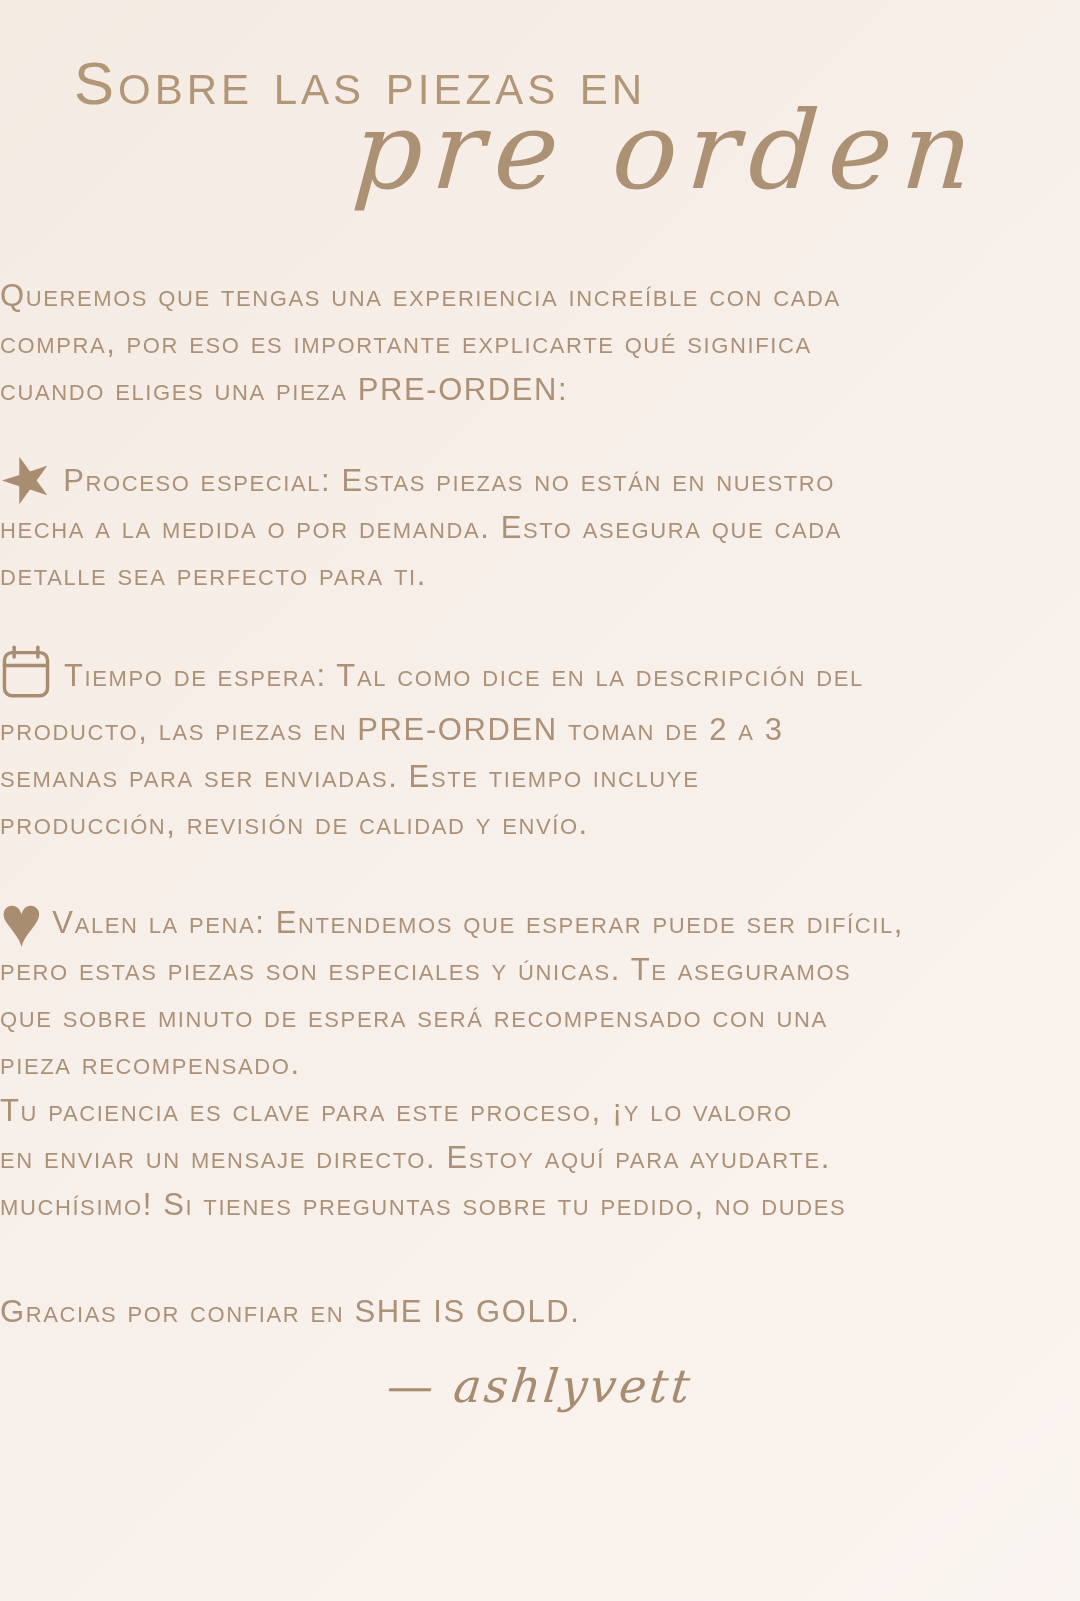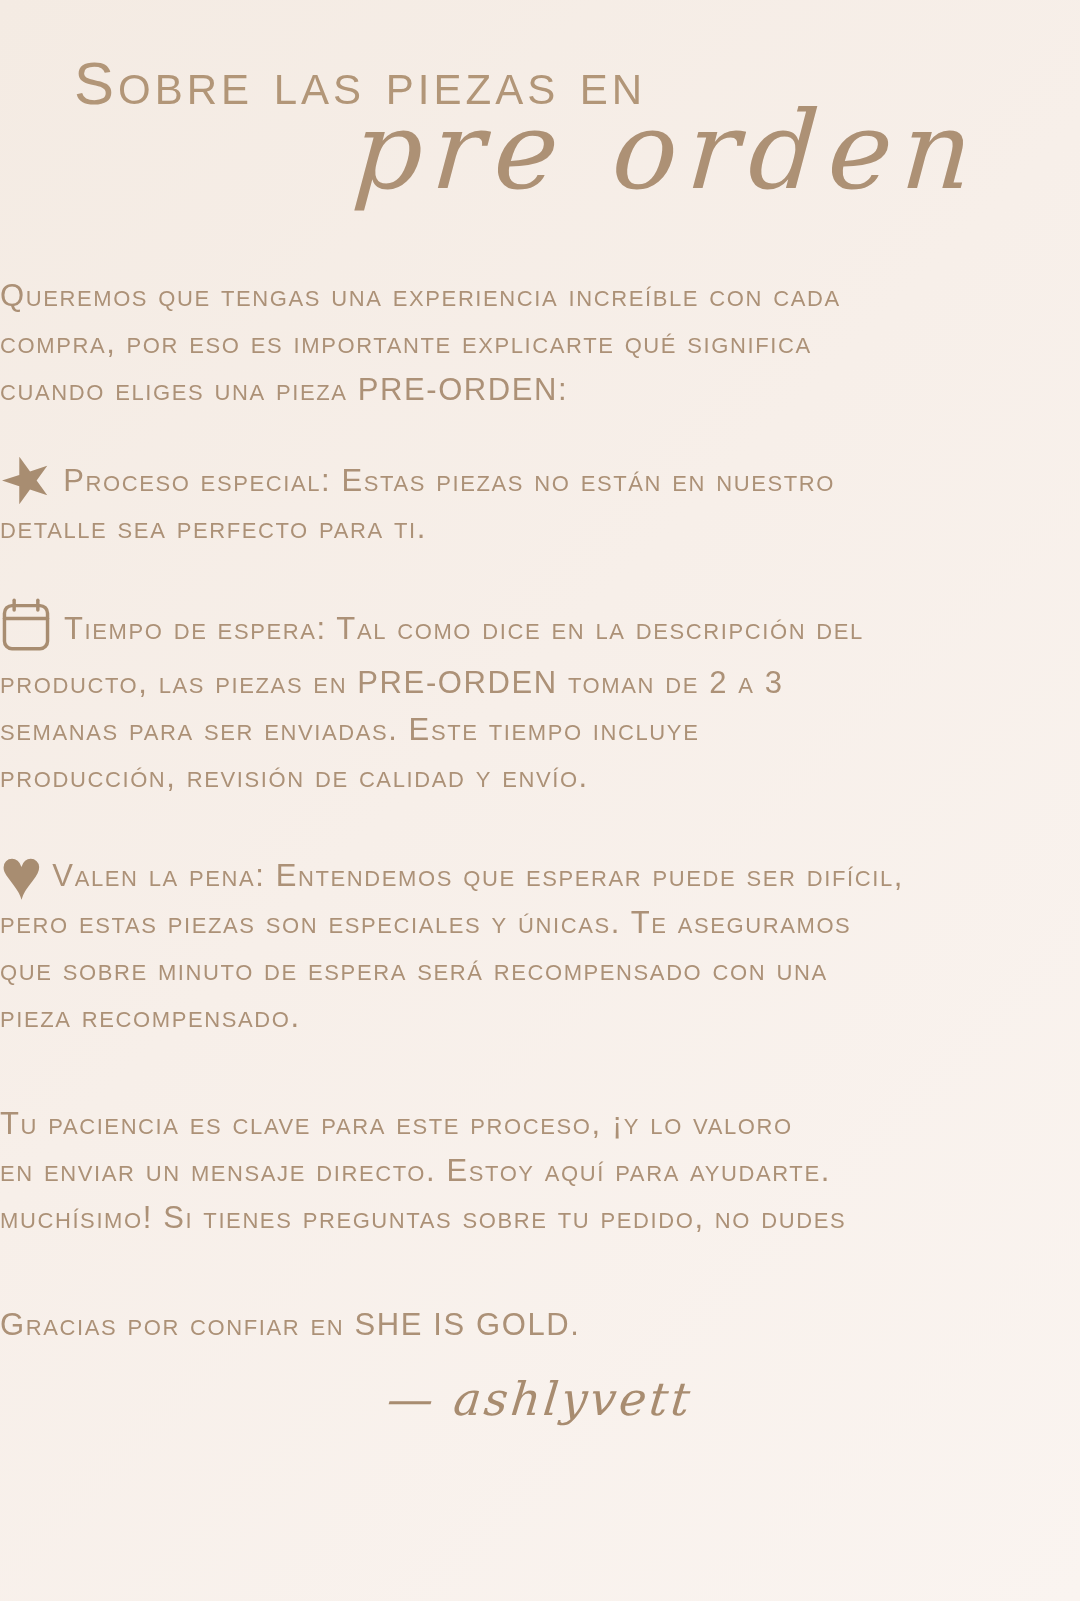--- a/index.html
+++ b/index.html
@@ -51,21 +51,21 @@
     line-height:47px;
     letter-spacing:1.6px;
     color:#ac9177;
     width:100%;
   }
   .para .line{display:block;white-space:nowrap;}
   .intro{margin-top:62px;}
   .section-star{margin-top:44px;}
   .section-calendar{margin-top:52px;}
   .section-heart{margin-top:52px;}
-  .closing{margin-top:60px;}
+  .closing{}
   .thanks{margin-top:60px;}
   
   .icon{
     display:inline-block;
     color:#a88d71;
     vertical-align:middle;
     line-height:0;
   }
   .star-icon{
     font-size:62px;
@@ -103,20 +103,21 @@
   <div class="title-script">pre orden</div>
 
   <p class="para intro">
     <span class="line">Queremos que tengas una experiencia increíble con cada</span>
     <span class="line">compra, por eso es importante explicarte qué significa</span>
     <span class="line">cuando eliges una pieza PRE-ORDEN:</span>
   </p>
 
   <p class="para section-star">
     <span class="line"><span class="icon star-icon">★</span><span>Proceso especial: Estas piezas no están en nuestro</span></span>
+    <span class="line">hecha a la medida o por demanda. Esto asegura que cada</span>
     <span class="line">detalle sea perfecto para ti.</span>
   </p>
 
   <p class="para section-calendar">
     <span class="line"><span class="icon calendar-icon"><svg width="52" height="56" viewBox="0 0 48 52" fill="none" stroke="#a88d71" stroke-width="3.2" stroke-linecap="round">
             <line x1="13" y1="3" x2="13" y2="12"></line>
             <line x1="35" y1="3" x2="35" y2="12"></line>
             <rect x="4" y="8" width="40" height="40" rx="7"></rect>
             <line x1="4" y1="20" x2="44" y2="20"></line>
           </svg></span><span>Tiempo de espera: Tal como dice en la descripción del</span></span>

